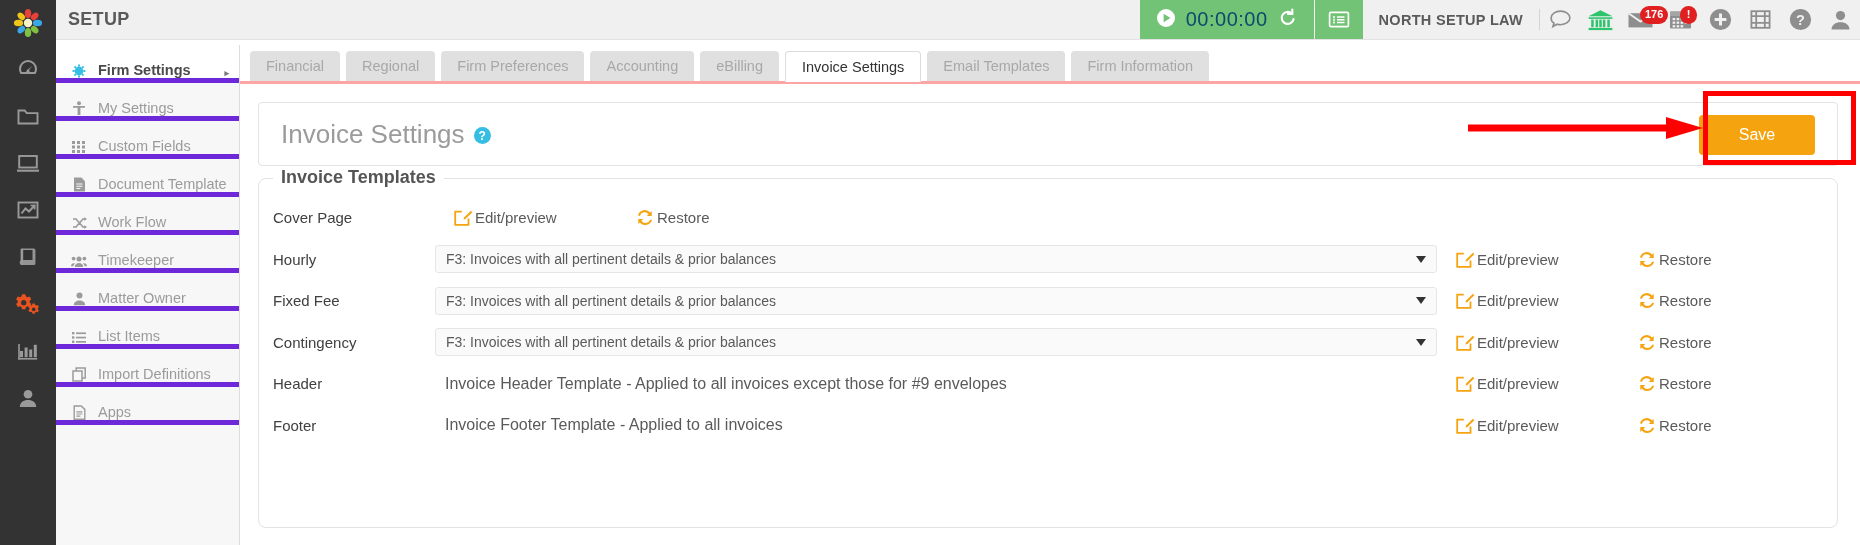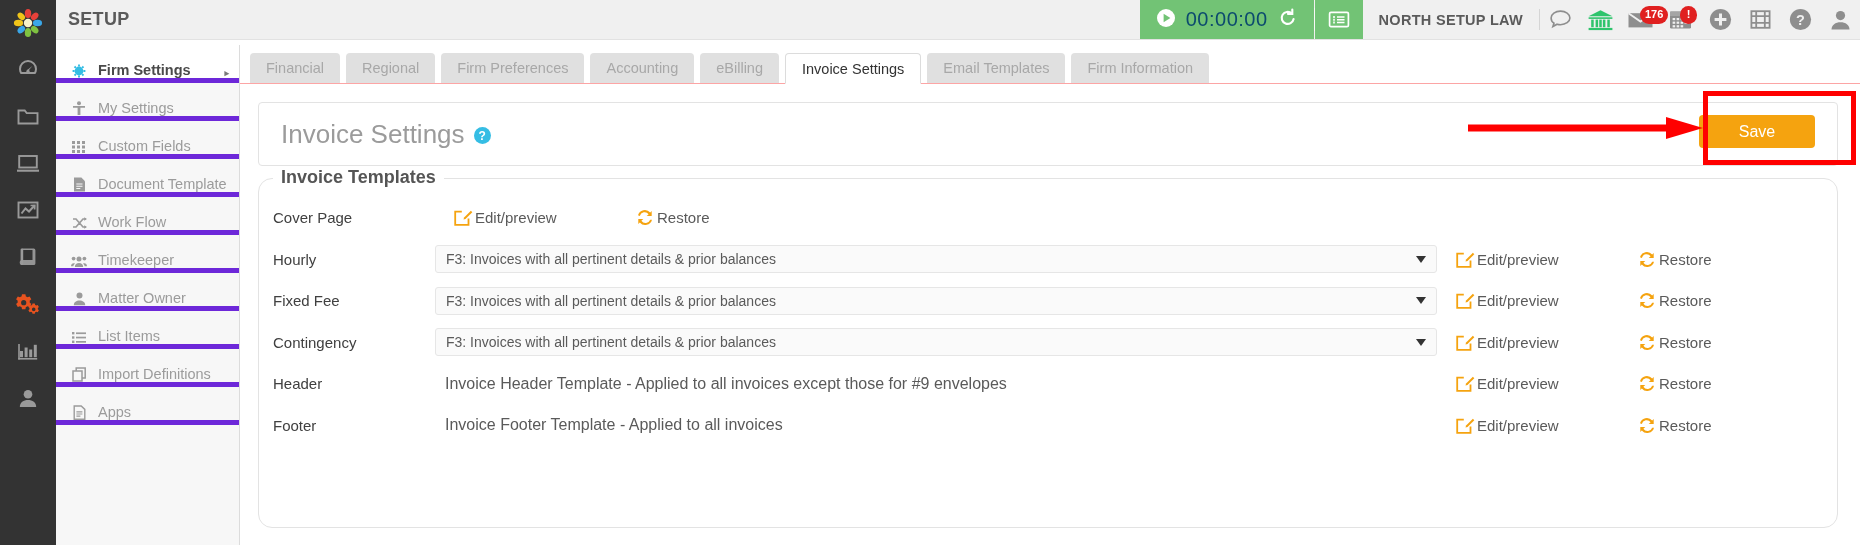--- a/index.html
+++ b/index.html
@@ -124,21 +124,21 @@
   }
   .badge.excl { padding: 3px 6px 4px 6px; }
 
   
   #tabstrip {
     position: absolute; left: 240px; top: 45px;
     width: 1620px; height: 39px;
     background: #ffffff;
     display: flex; align-items: flex-end;
     padding-left: 10px;
-    border-bottom: 1px solid #fca5a5;
+    border-bottom: 3px solid #fca5a5;
   }
   .tab {
     height: 30px;
     display: flex; align-items: center;
     padding: 0 16px;
     margin-right: 6px;
     background: #e0e0e0;
     color: #a8a8a8;
     font-size: 14.5px;
     border-radius: 4px 4px 0 0;
@@ -180,33 +180,33 @@
   .help-dot {
     display: inline-flex; align-items: center; justify-content: center;
     width: 17px; height: 17px; border-radius: 50%;
     background: #35bde4; color: #ffffff;
     font-size: 12px; font-weight: bold;
     margin-left: 9px; vertical-align: middle;
     cursor: pointer;
   }
   #save-button {
     position: absolute; right: 22px; top: 12px;
-    width: 116px; height: 33px;
+    width: 116px; height: 40px;
     background: #f5a30f;
     border: none; border-radius: 4px;
     color: #ffffff; font-size: 16px;
     font-family: "Liberation Sans", sans-serif;
     cursor: pointer;
   }
 
   
   #templates-panel {
     position: relative;
     border: 1px solid #e3e3e3;
-    border-radius: 14px;
+    border-radius: 8px;
     padding: 18px 0 14px 0;
     height: 350px;
   }
   #templates-legend {
     position: absolute; top: -12px; left: 14px;
     background: #ffffff;
     padding: 0 8px;
     font-size: 18px; color: #555555; font-weight: bold;
   }
   .trow {

